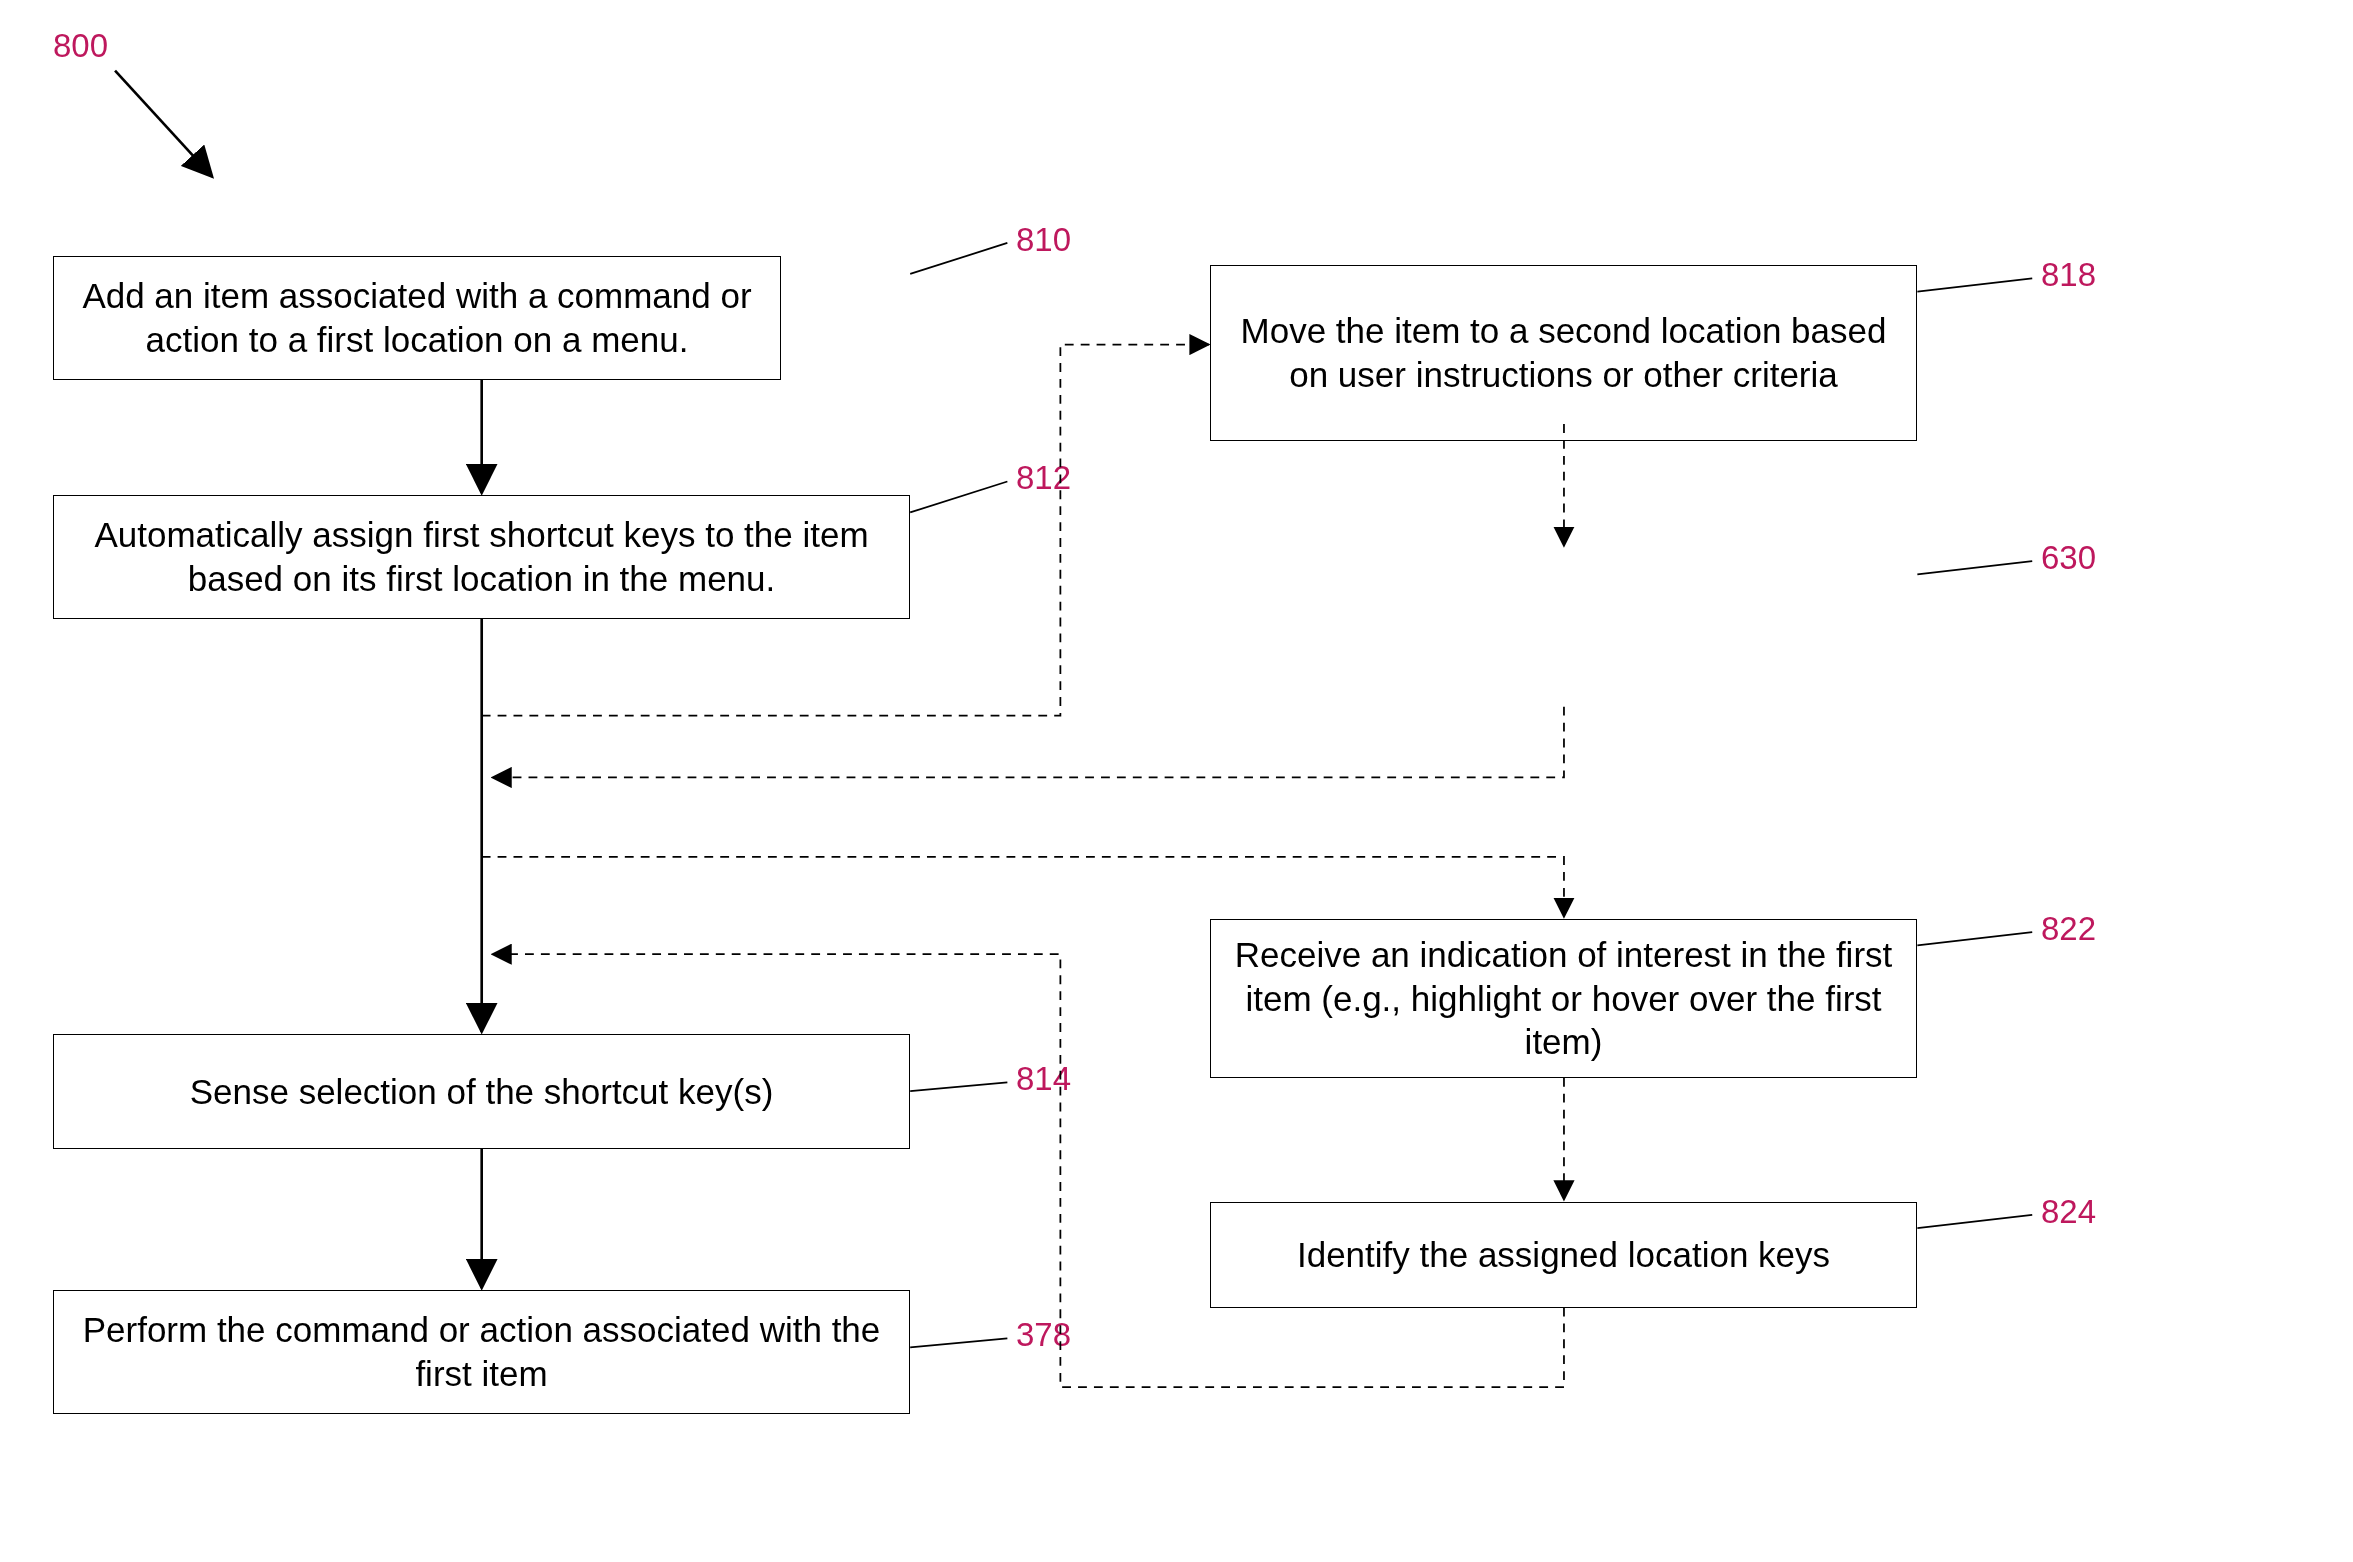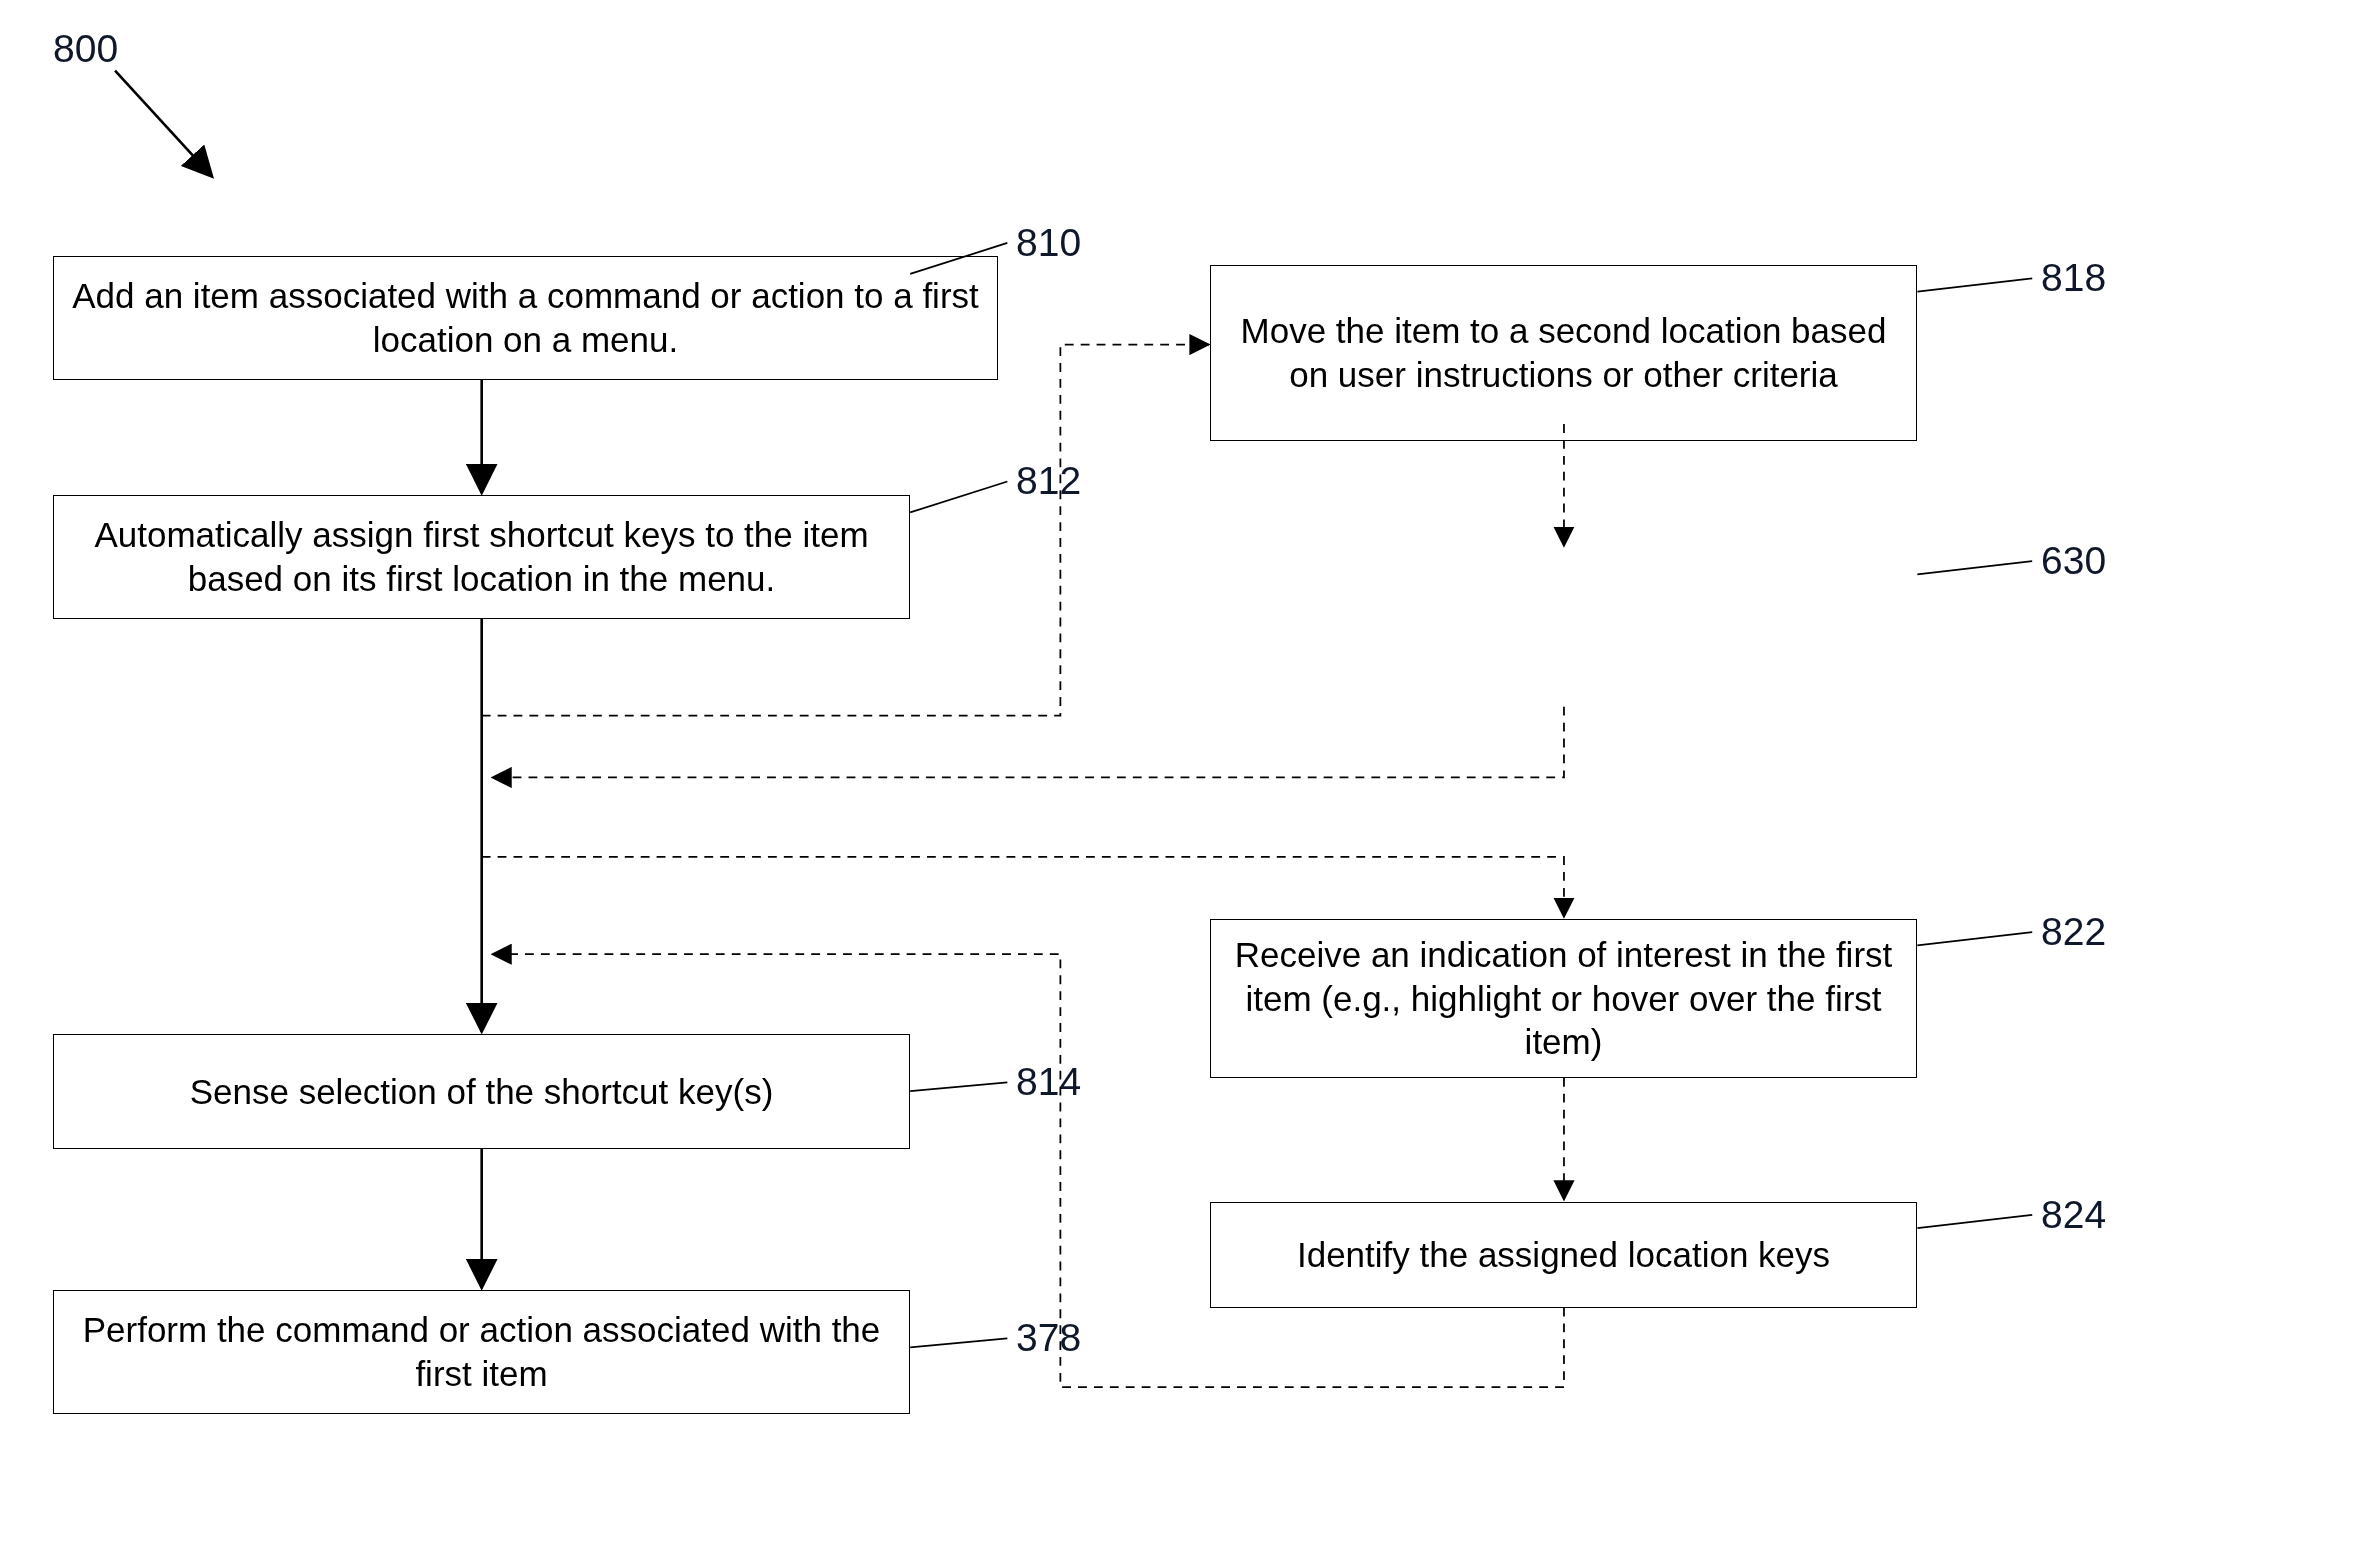--- a/index.html
+++ b/index.html
@@ -25,42 +25,42 @@
     box-sizing: border-box;
     padding: 16px;
   }
   .box-text {
     font-size: 35px;
     line-height: 1.25;
     color: #000;
   }
   .label {
     position: absolute;
-    font-size: 39px;
-    color: #0f172a;
+    font-size: 33px;
+    color: #be185d;
     white-space: nowrap;
     text-align: center;
   }
   svg.overlay {
     position: absolute;
     left: 0;
     top: 0;
     width: 2354px;
     height: 1562px;
     pointer-events: none;
   }
 </style>
 </head>
 <body>
 
 <div class="canvas">
 
   <div class="label" style="left:53px; top:26.5px;">800</div>
 
-  <div class="box" style="left:53px; top:256px; width:945px; height:124px;">
+  <div class="box" style="left:53px; top:256px; width:728px; height:124px;">
     <div class="box-text">Add an item associated with a command or action to a first location on a menu.</div>
   </div>
   <div class="label" style="left:1016px; top:221px;">810</div>
 
   <div class="box" style="left:53px; top:495px; width:857px; height:124px;">
     <div class="box-text">Automatically assign first shortcut keys to the item based on its first location in the menu.</div>
   </div>
   <div class="label" style="left:1016px; top:459px;">812</div>
 
   <div class="box" style="left:53px; top:1034px; width:857px; height:115px;">

